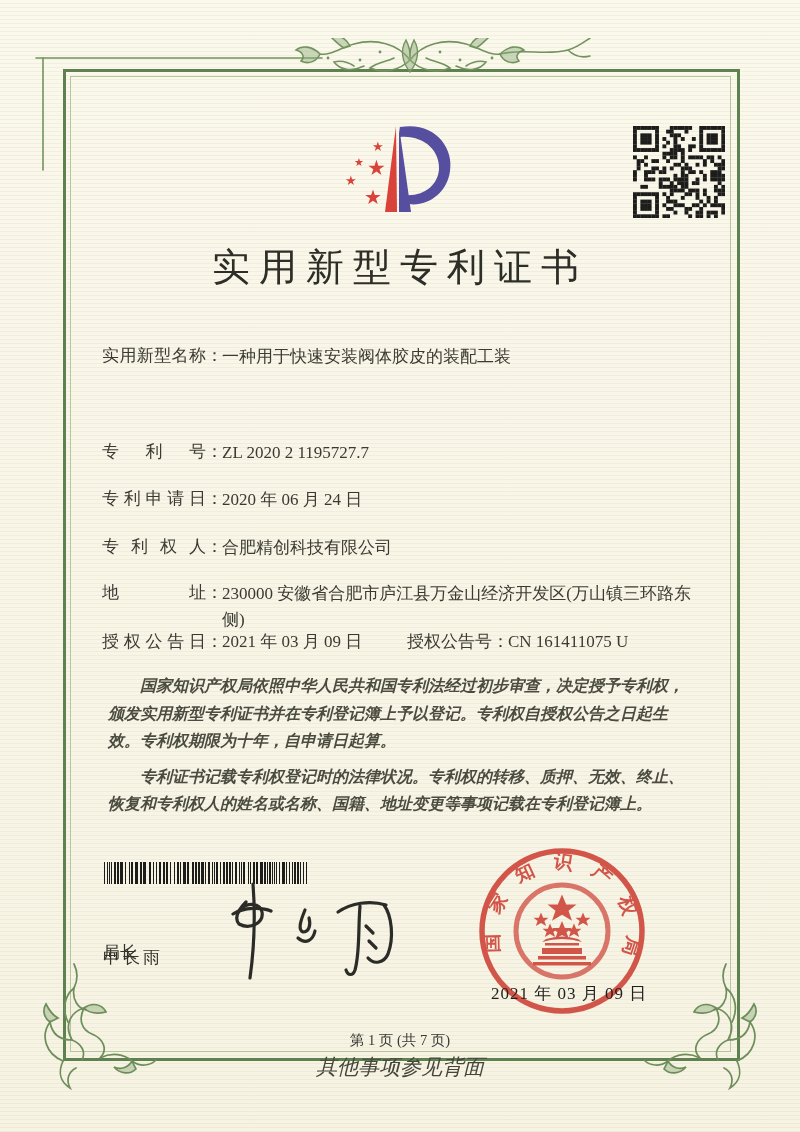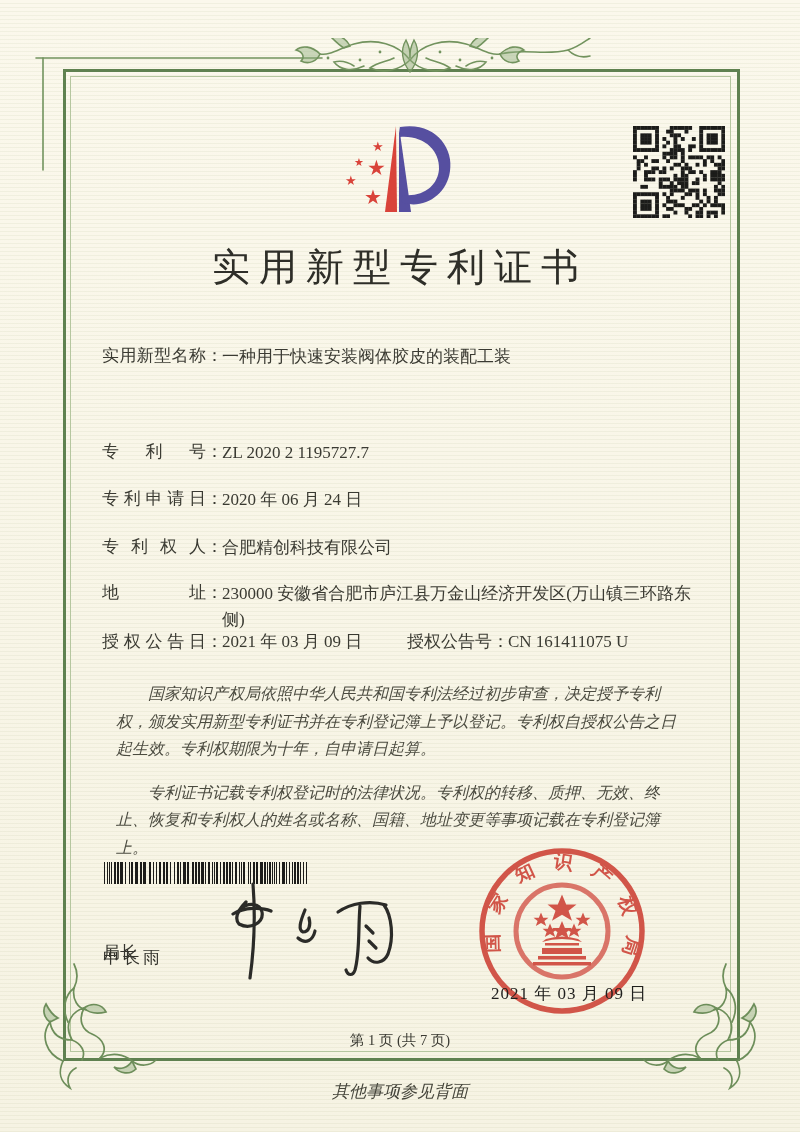--- a/index.html
+++ b/index.html
@@ -16,26 +16,26 @@
   .abs{position:absolute;}
   .cert-no{left:102px;top:124px;font-size:16px;letter-spacing:2px;color:#3c3c34;}
   .big-title{left:0;right:0;top:242px;text-align:center;font-size:38px;letter-spacing:9px;color:#2e2e28;white-space:nowrap;}
   .field-row{left:102px;width:606px;font-size:17px;color:#3a3a32;font-family:Liberation Serif, serif;}
   .flabel{display:inline-block;width:104px;text-align:justify;text-align-last:justify;vertical-align:top;}
   .fcolon{display:inline-block;width:16px;vertical-align:top;}
   .fvalue{display:inline-block;width:478px;vertical-align:top;line-height:26px;}
   .grant2{position:absolute;left:305px;top:0;white-space:nowrap;}
   .grant2 .flabel2{display:inline-block;}
   .para{left:100px;top:664px;width:604px;font-size:16px;line-height:27.5px;color:#4b4b40;font-style:italic;}
-  .para p{margin:16px;text-indent:2em;}
+  .para p{margin:8px;text-indent:2em;font-weight:bold;}
   .signer-title{left:103px;top:913px;font-size:17px;margin-top:28px;}
   .signer-name{left:103px;top:946px;font-size:17px;letter-spacing:3px;}
   .seal-date{left:491px;top:982px;font-size:17px;color:#1f1f1d;white-space:nowrap;letter-spacing:1px;}
   .page-info{left:0;right:0;top:1031px;text-align:center;font-size:14.5px;color:#3a3a32;}
-  .back-note{left:0;right:0;top:1080px;text-align:center;font-size:17px;font-style:italic;color:#45453b;}
+  .back-note{left:0;right:0;top:1053px;text-align:center;font-size:21px;font-style:italic;color:#45453b;}
   svg{display:block;}
 </style>
 </head>
 <body>
 
 <div class="page">
 
   <div class="frame-outer"></div>
   <div class="frame-inner"></div>
 

